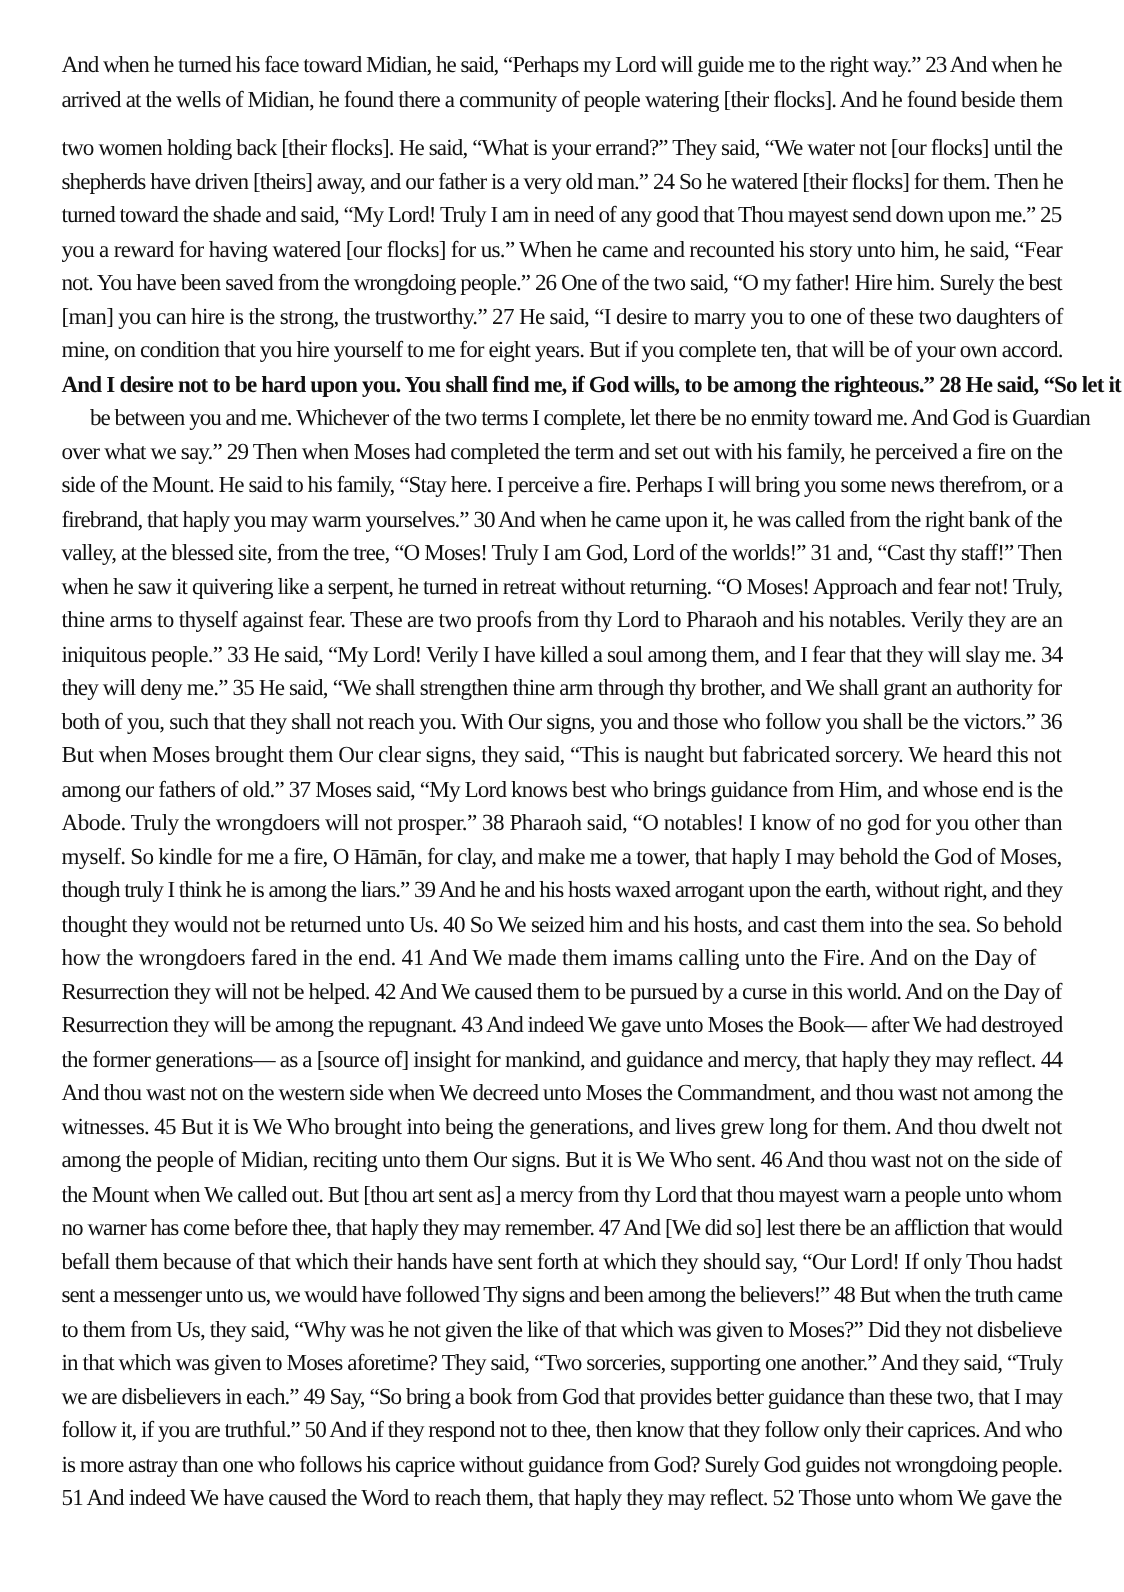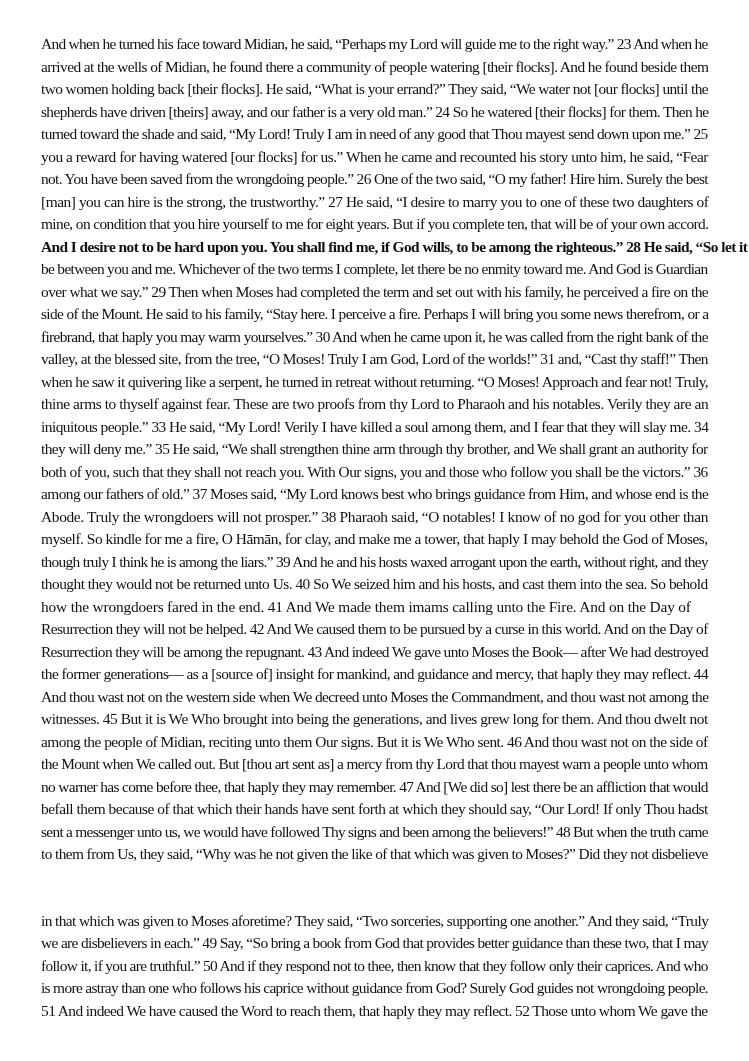--- a/index.html
+++ b/index.html
@@ -20,53 +20,54 @@
       white-space: nowrap;
       letter-spacing: -0.15px;
     }
   </style>
 </head>
 <body>
 
 <div class="page" id="page">
     <span class="line" style="letter-spacing: -0.684483px;">And when he turned his face toward Midian, he said, “Perhaps my Lord will guide me to the right way.” 23 And when he</span>
     <span class="line" style="letter-spacing: -0.582203px;">arrived at the wells of Midian, he found there a community of people watering [their flocks]. And he found beside them</span>
-    <span class="line" style="letter-spacing: -0.582203px;">two women holding back [their flocks]. He said, “What is your errand?” They said, “We water not [our flocks] until the</span>
+    <span class="line" style="letter-spacing: -0.582203px; margin-top: 10px;">two women holding back [their flocks]. He said, “What is your errand?” They said, “We water not [our flocks] until the</span>
     <span class="line" style="letter-spacing: -0.629339px;">shepherds have driven [theirs] away, and our father is a very old man.” 24 So he watered [their flocks] for them. Then he</span>
     <span class="line" style="letter-spacing: -0.641228px;">turned toward the shade and said, “My Lord! Truly I am in need of any good that Thou mayest send down upon me.” 25</span>
     <span class="line" style="letter-spacing: -0.463043px;">you a reward for having watered [our flocks] for us.” When he came and recounted his story unto him, he said, “Fear</span>
     <span class="line" style="letter-spacing: -0.645726px;">not. You have been saved from the wrongdoing people.” 26 One of the two said, “O my father! Hire him. Surely the best</span>
     <span class="line" style="letter-spacing: -0.452521px;">[man] you can hire is the strong, the trustworthy.” 27 He said, “I desire to marry you to one of these two daughters of</span>
     <span class="line" style="letter-spacing: -0.60082px;">mine, on condition that you hire yourself to me for eight years. But if you complete ten, that will be of your own accord.</span>
     <span class="line" style="letter-spacing: -0.554959px; font-weight: bold;">And I desire not to be hard upon you. You shall find me, if God wills, to be among the righteous.” 28 He said, “So let it</span>
-    <span class="line" style="letter-spacing: -0.671739px;">be between you and me. Whichever of the two terms I complete, let there be no enmity toward me. And God is Guardian</span>
+    <span class="line" style="letter-spacing: -0.671739px; margin-left: 19px;">be between you and me. Whichever of the two terms I complete, let there be no enmity toward me. And God is Guardian</span>
     <span class="line" style="letter-spacing: -0.555172px;">over what we say.” 29 Then when Moses had completed the term and set out with his family, he perceived a fire on the</span>
     <span class="line" style="letter-spacing: -0.629675px; font-family: Liberation Serif, serif;">side of the Mount. He said to his family, “Stay here. I perceive a fire. Perhaps I will bring you some news therefrom, or a</span>
     <span class="line" style="letter-spacing: -0.645726px;">firebrand, that haply you may warm yourselves.” 30 And when he came upon it, he was called from the right bank of the</span>
     <span class="line" style="letter-spacing: -0.579752px;">valley, at the blessed site, from the tree, “O Moses! Truly I am God, Lord of the worlds!” 31 and, “Cast thy staff!” Then</span>
     <span class="line" style="letter-spacing: -0.583333px;">when he saw it quivering like a serpent, he turned in retreat without returning. “O Moses! Approach and fear not! Truly,</span>
     <span class="line" style="letter-spacing: -0.429661px;">thine arms to thyself against fear. These are two proofs from thy Lord to Pharaoh and his notables. Verily they are an</span>
     <span class="line" style="letter-spacing: -0.528151px;">iniquitous people.” 33 He said, “My Lord! Verily I have killed a soul among them, and I fear that they will slay me. 34</span>
     <span class="line" style="letter-spacing: -0.561765px;">they will deny me.” 35 He said, “We shall strengthen thine arm through thy brother, and We shall grant an authority for</span>
     <span class="line" style="letter-spacing: -0.528151px;">both of you, such that they shall not reach you. With Our signs, you and those who follow you shall be the victors.” 36</span>
+    <span class="line" style="letter-spacing: -0.326991px;">But when Moses brought them Our clear signs, they said, “This is naught but fabricated sorcery. We heard this not</span>
     <span class="line" style="letter-spacing: -0.560714px;">among our fathers of old.” 37 Moses said, “My Lord knows best who brings guidance from Him, and whose end is the</span>
     <span class="line" style="letter-spacing: -0.3375px;">Abode. Truly the wrongdoers will not prosper.” 38 Pharaoh said, “O notables! I know of no god for you other than</span>
     <span class="line" style="letter-spacing: -0.465789px;">myself. So kindle for me a fire, O Hāmān, for clay, and make me a tower, that haply I may behold the God of Moses,</span>
     <span class="line" style="letter-spacing: -0.686585px;">though truly I think he is among the liars.” 39 And he and his hosts waxed arrogant upon the earth, without right, and they</span>
     <span class="line" style="letter-spacing: -0.503448px;">thought they would not be returned unto Us. 40 So We seized him and his hosts, and cast them into the sea. So behold</span>
     <span class="line" style="letter-spacing: -0.179126px;">how the wrongdoers fared in the end. 41 And We made them imams calling unto the Fire. And on the Day of</span>
     <span class="line" style="letter-spacing: -0.594444px;">Resurrection they will not be helped. 42 And We caused them to be pursued by a curse in this world. And on the Day of</span>
     <span class="line" style="letter-spacing: -0.641071px;">Resurrection they will be among the repugnant. 43 And indeed We gave unto Moses the Book— after We had destroyed</span>
     <span class="line" style="letter-spacing: -0.543162px;">the former generations— as a [source of] insight for mankind, and guidance and mercy, that haply they may reflect. 44</span>
     <span class="line" style="letter-spacing: -0.572018px;">And thou wast not on the western side when We decreed unto Moses the Commandment, and thou wast not among the</span>
     <span class="line" style="letter-spacing: -0.445652px;">witnesses. 45 But it is We Who brought into being the generations, and lives grew long for them. And thou dwelt not</span>
     <span class="line" style="letter-spacing: -0.52069px;">among the people of Midian, reciting unto them Our signs. But it is We Who sent. 46 And thou wast not on the side of</span>
     <span class="line" style="letter-spacing: -0.628261px;">the Mount when We called out. But [thou art sent as] a mercy from thy Lord that thou mayest warn a people unto whom</span>
     <span class="line" style="letter-spacing: -0.654202px;">no warner has come before thee, that haply they may remember. 47 And [We did so] lest there be an affliction that would</span>
     <span class="line" style="letter-spacing: -0.49188px;">befall them because of that which their hands have sent forth at which they should say, “Our Lord! If only Thou hadst</span>
     <span class="line" style="letter-spacing: -0.710345px;">sent a messenger unto us, we would have followed Thy signs and been among the believers!” 48 But when the truth came</span>
     <span class="line" style="letter-spacing: -0.602991px;">to them from Us, they said, “Why was he not given the like of that which was given to Moses?” Did they not disbelieve</span>
-    <span class="line" style="letter-spacing: -0.585897px; margin-top: 44px;">in that which was given to Moses aforetime? They said, “Two sorceries, supporting one another.” And they said, “Truly</span>
+    <span class="line" style="letter-spacing: -0.585897px;">in that which was given to Moses aforetime? They said, “Two sorceries, supporting one another.” And they said, “Truly</span>
     <span class="line" style="letter-spacing: -0.633333px;">we are disbelievers in each.” 49 Say, “So bring a book from God that provides better guidance than these two, that I may</span>
     <span class="line" style="letter-spacing: -0.658065px;">follow it, if you are truthful.” 50 And if they respond not to thee, then know that they follow only their caprices. And who</span>
     <span class="line" style="letter-spacing: -0.663043px;">is more astray than one who follows his caprice without guidance from God? Surely God guides not wrongdoing people.</span>
     <span class="line" style="letter-spacing: -0.560714px;">51 And indeed We have caused the Word to reach them, that haply they may reflect. 52 Those unto whom We gave the</span>
   </div>
 
 </body></html>

